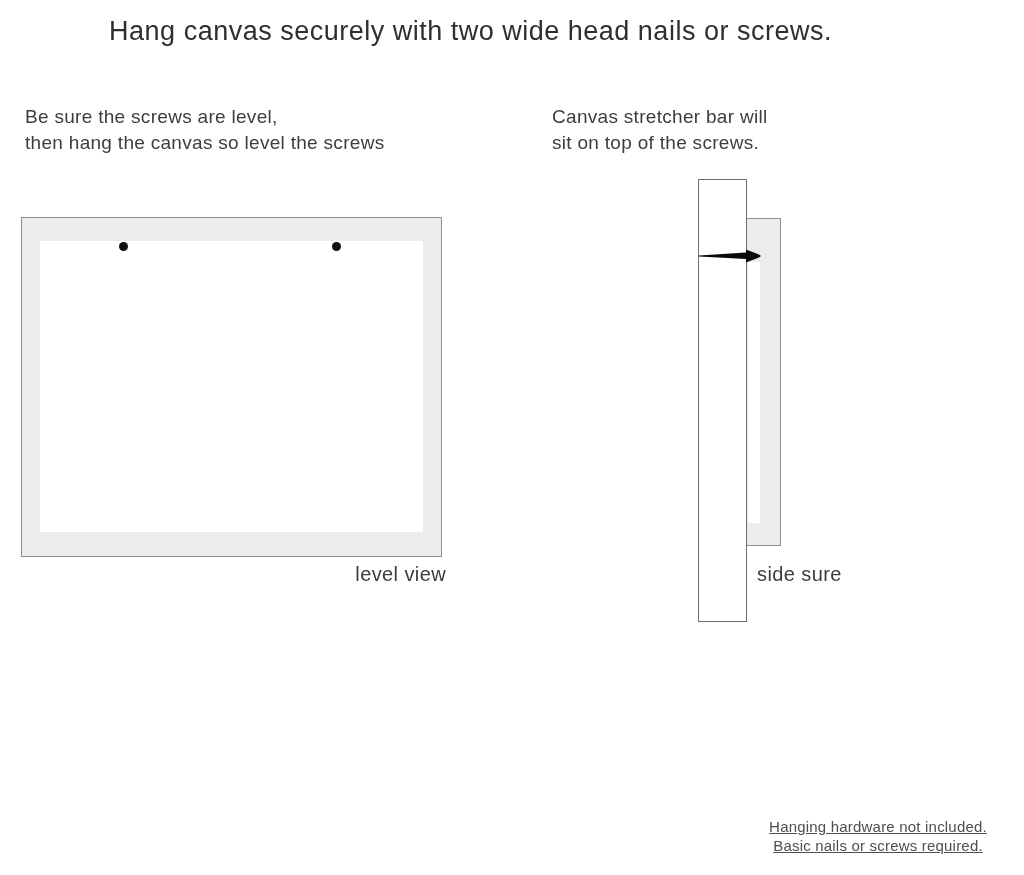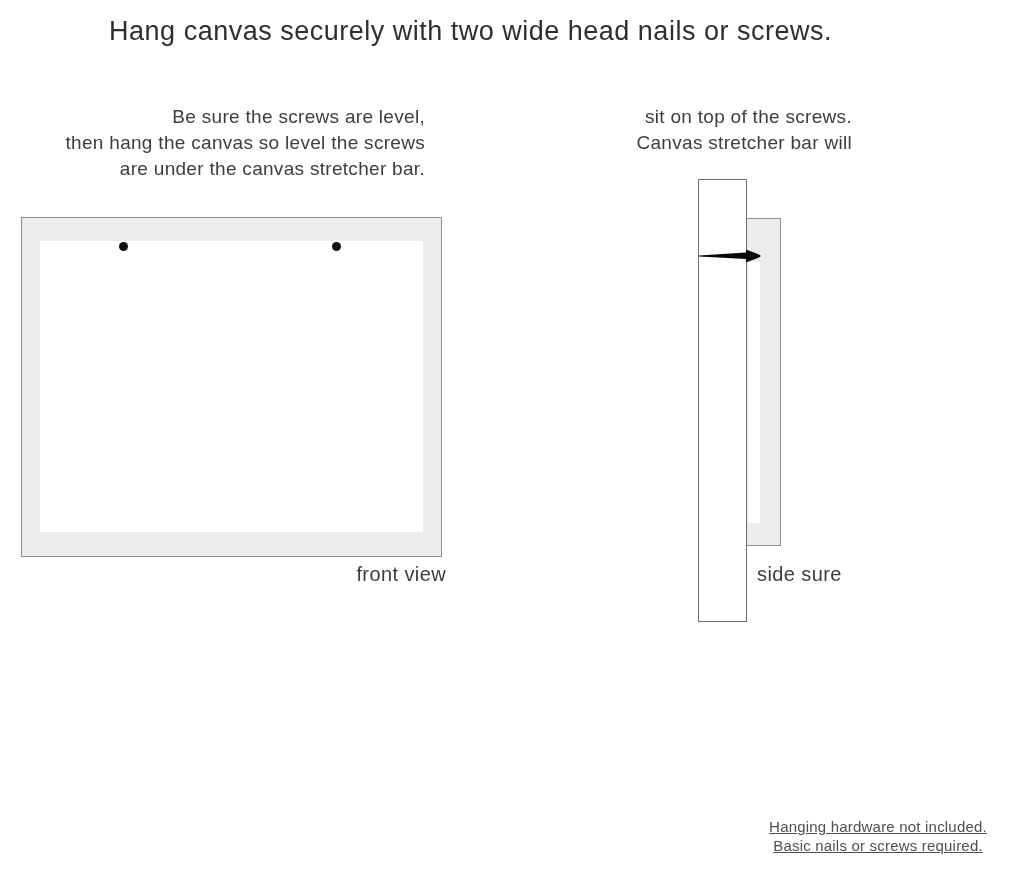--- a/index.html
+++ b/index.html
@@ -32,21 +32,21 @@
     font-size: 27px;
     font-weight: 300;
     letter-spacing: 0.5px;
     color: var(--title-text);
     line-height: 34px;
     white-space: nowrap;
     margin-left: 8px;
   }
   .para {
     position: absolute;
-    text-align: right;
+    text-align: left;
     font-size: 19px;
     font-weight: 300;
     letter-spacing: 0.3px;
     color: var(--body-text);
     line-height: 26px;
   }
   .para-front { left: 25px; top: 104px; width: 400px; }
   .para-side  { left: 552px; top: 104px; width: 300px; }
 
   
@@ -129,35 +129,34 @@
 </head>
 <body>
 
 <div class="page">
 
   <div class="page-title">Hang canvas securely with two wide head nails or screws.</div>
 
   <div class="para para-front">
     <div>Be sure the screws are level,</div>
     <div>then hang the canvas so level the screws</div>
-    <div>are under the canvas stretcher bar.</div>
   </div>
 
   <div class="para para-side">
+    <div>Canvas stretcher bar will</div>
     <div>sit on top of the screws.</div>
-    <div>Canvas stretcher bar will</div>
   </div>
 
   <div class="front-canvas">
     <div class="front-inner">
       <span class="screw-dot dot-left"></span>
       <span class="screw-dot dot-right"></span>
     </div>
   </div>
-  <div class="view-label front-label">front view</div>
+  <div class="view-label front-label">level view</div>
 
   <div class="side-canvas">
     <div class="side-canvas-inner"></div>
   </div>
   <div class="wall-bar"></div>
   <svg class="nail-svg" viewBox="0 0 70 22" xmlns="http://www.w3.org/2000/svg">
     <polygon points="4,10.5 51,7.5 51,14 4,11.5"></polygon>
     <polygon points="51,4.5 64,9.5 66,11 64,12.5 51,17.5"></polygon>
   </svg>
   <div class="view-label side-label">side sure</div>

